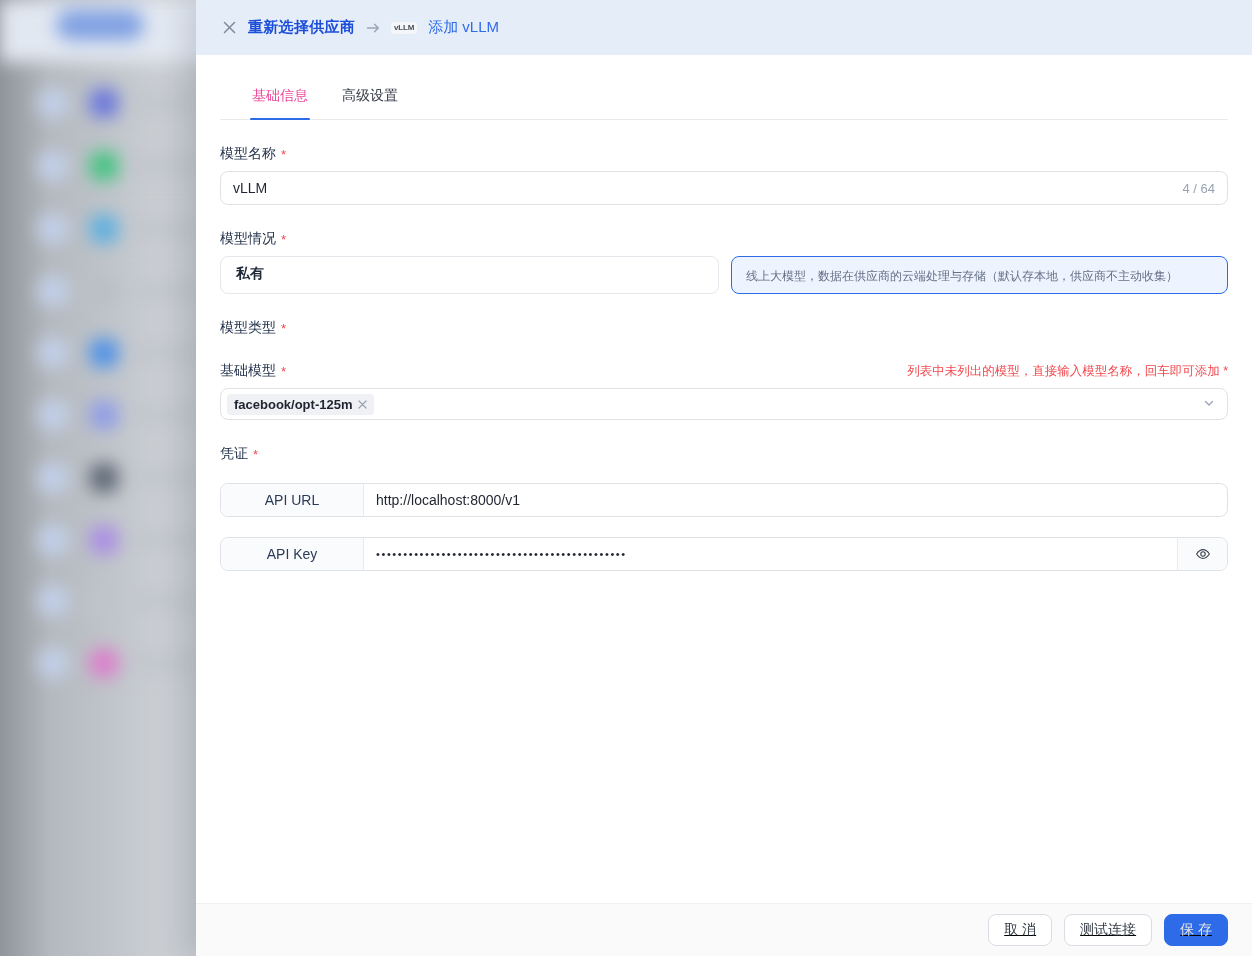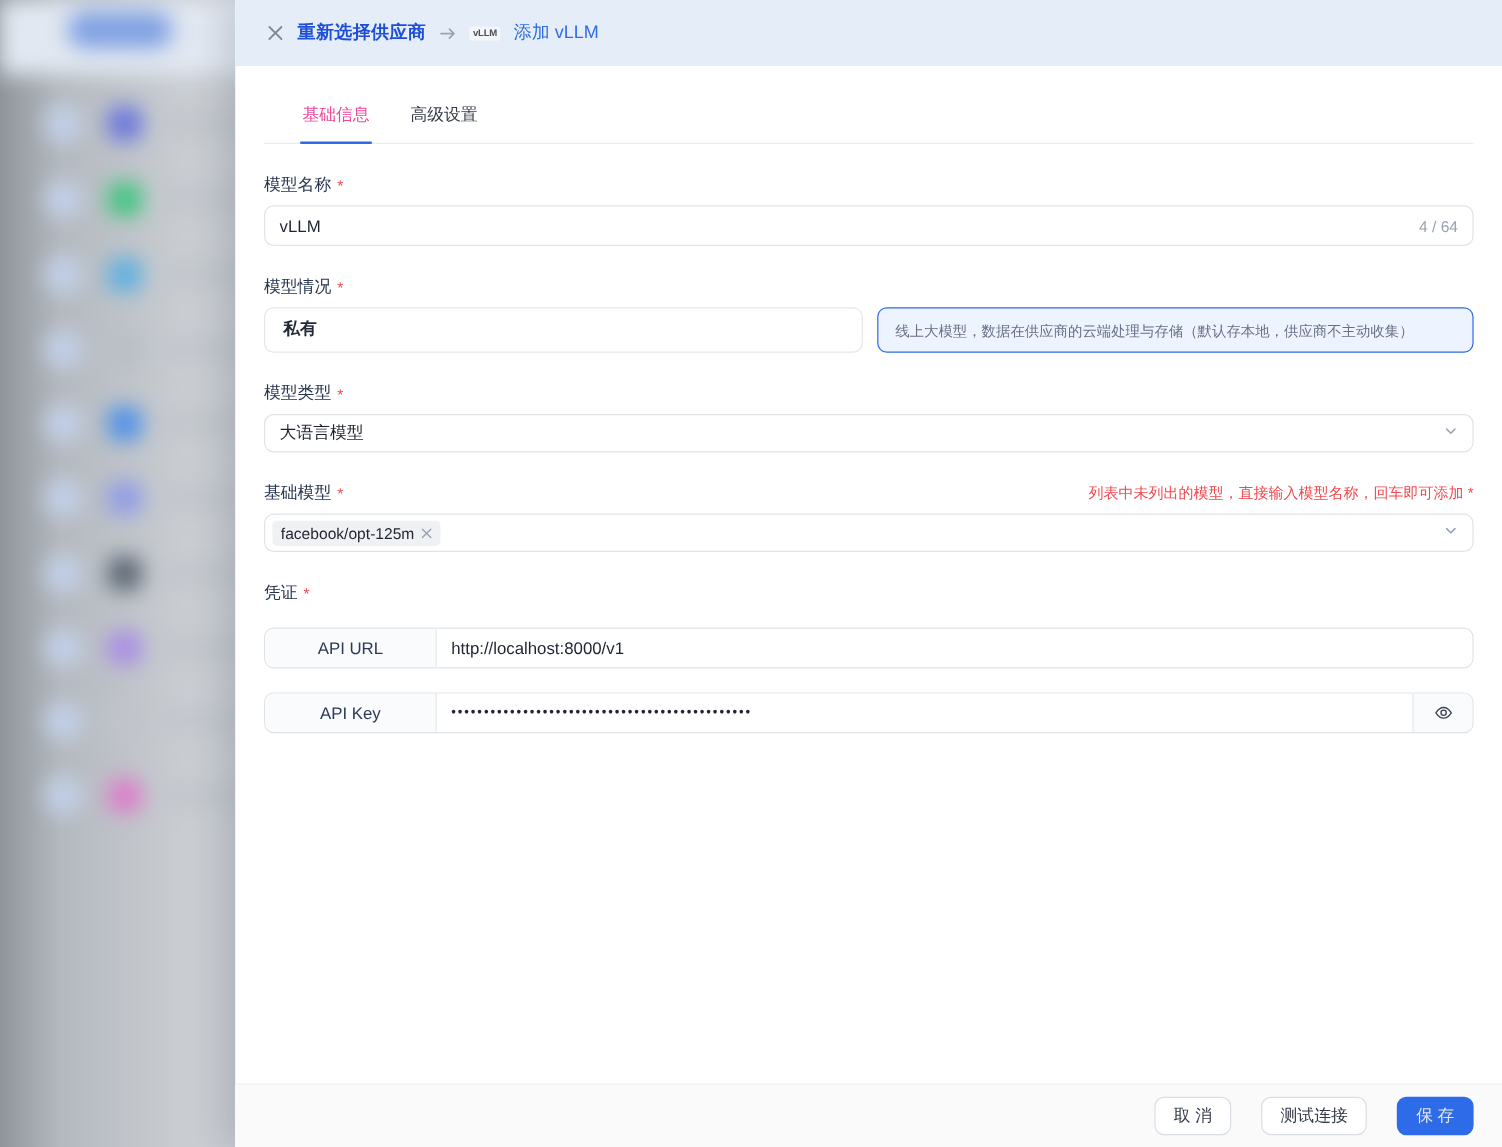--- a/index.html
+++ b/index.html
@@ -70,38 +70,38 @@
   .card-title { font-size:14px; font-weight:bold; color:#1f2937; }
   .card-desc { font-size:12px; color:#667085; margin-top:3px; }
 
   .select {
     height:32px; border:1px solid #dfe3e8; border-radius:8px; display:flex; align-items:center;
     justify-content:space-between; padding:0 12px; background:#fff; cursor:pointer;
   }
   .select-value { font-size:14px; color:#1f2430; }
   .tag {
     display:inline-flex; align-items:center; gap:6px; background:#f0f1f4; border-radius:4px;
-    padding:3px 7px; font-size:13px; color:#1f2430; margin-left:-6px;
+    padding:3px 7px; font-size:13px; color:#1f2430; margin-left:-6px;font-weight:bold;
   }
   .tag svg { cursor:pointer; }
 
   .cred-row { display:flex; height:34px; border:1px solid #dfe3e8; border-radius:8px; overflow:hidden;
               background:#fff; margin-top:20px; align-items:stretch; }
   .form-item .cred-row:first-of-type { margin-top:0; }
   .cred-addon { flex:0 0 143px; background:#fafbfc; border-right:1px solid #e7eaee; display:flex;
                 align-items:center; justify-content:center; font-size:14px; color:#2b3a55; }
   .cred-value { flex:1; display:flex; align-items:center; padding:0 12px; font-size:14px; color:#1f2430; }
   .cred-value.masked { font-size:11px; letter-spacing:1.6px; color:#1f2430; }
   .cred-eye { flex:0 0 50px; background:#fafbfc; border-left:1px solid #e7eaee; display:flex;
               align-items:center; justify-content:center; cursor:pointer; }
 
   .spacer { flex:1; }
   .drawer-footer {
     flex:0 0 53px; background:#fafafb; border-top:1px solid #eff0f2; display:flex; align-items:center;
-    justify-content:flex-end; gap:25px; padding:0 24px;
+    justify-content:flex-end; gap:12px; padding:0 24px;text-decoration:underline;
   }
   .btn { height:32px; padding:0 15px; border-radius:8px; font-size:14px; cursor:pointer;
          font-family:inherit; display:flex; align-items:center; justify-content:center; }
   .btn.default { background:#fff; border:1px solid #d9dee4; color:#333a45; }
   .btn.primary { background:#2e6be8; border:1px solid #2e6be8; color:#e5e5e5; }
 </style>
 </head>
 <body>
 
 <div class="backdrop">
@@ -213,28 +213,20 @@
           <div class="card-desc">线上大模型，数据在供应商的云端处理与存储（默认存本地，供应商不主动收集）</div>
         </div>
       </div>
     </div>
 
     <div class="form-item">
       <div class="f-label">
         <span>模型类型</span>
         <span class="req">*</span>
       </div>
-      <div class="select">
-        <span class="select-value">大语言模型</span>
-        <span>
-          <svg width="12" height="12" viewBox="0 0 12 12">
-              <path d="M2.5 4.5 L6 8 L9.5 4.5" stroke="#98a2b3" stroke-width="1.3" fill="none" stroke-linecap="round" stroke-linejoin="round"></path>
-            </svg>
-        </span>
-      </div>
     </div>
 
     <div class="form-item">
       <div class="label-row">
         <div class="f-label">
           <span>基础模型</span>
           <span class="req">*</span>
         </div>
         <span class="hint">列表中未列出的模型，直接输入模型名称，回车即可添加 *</span>
       </div>

